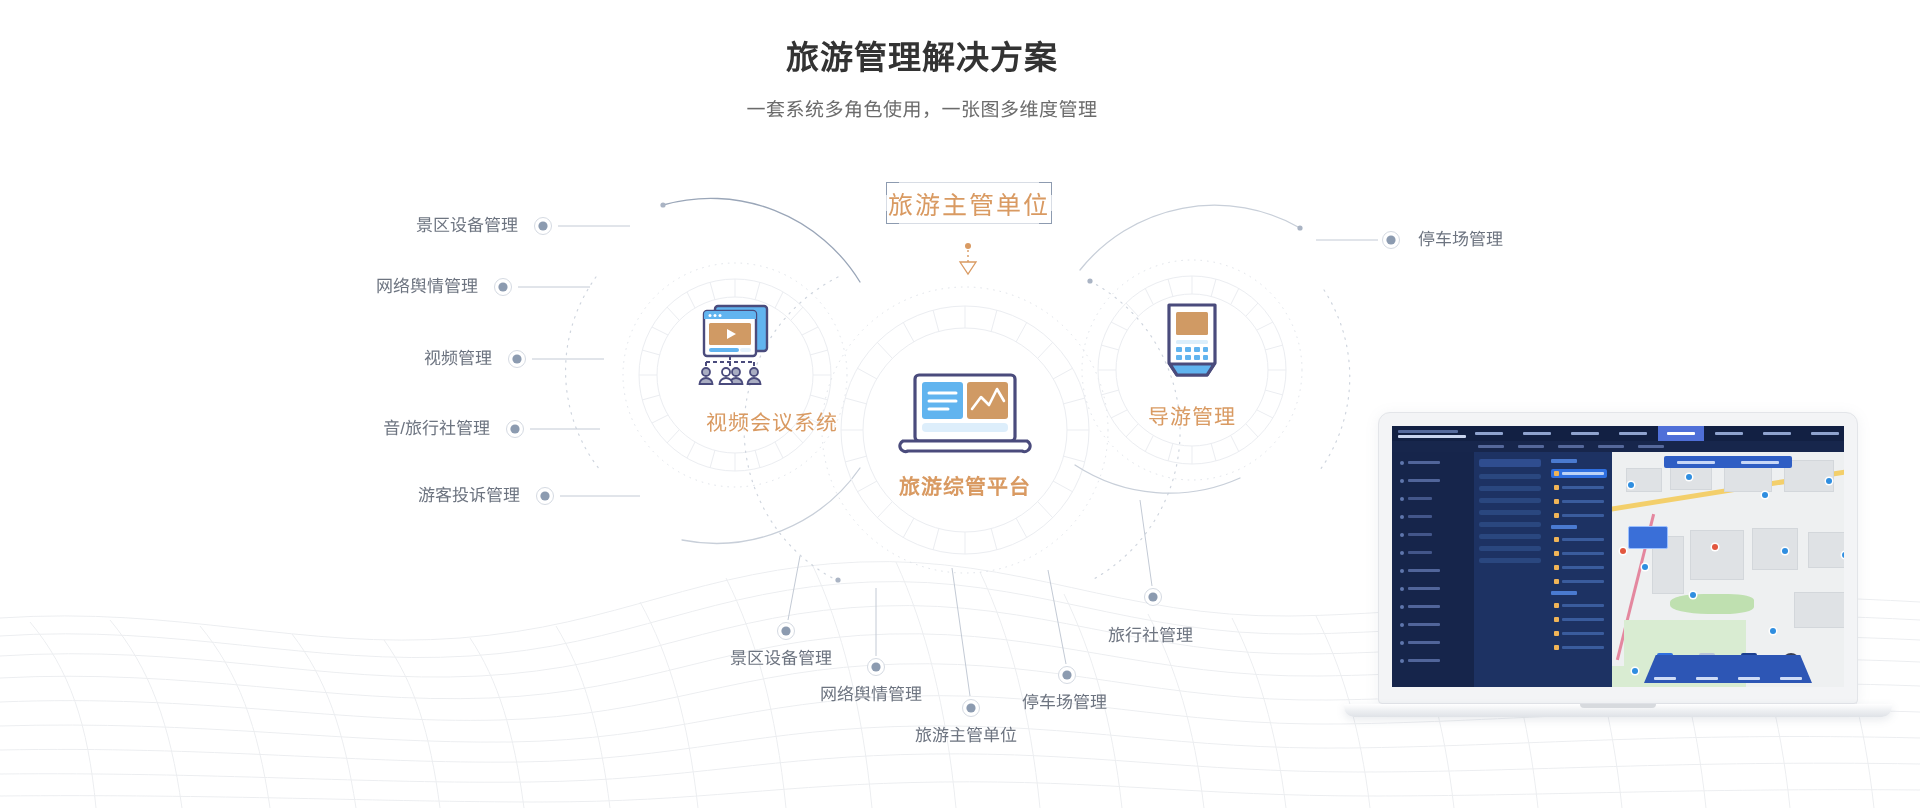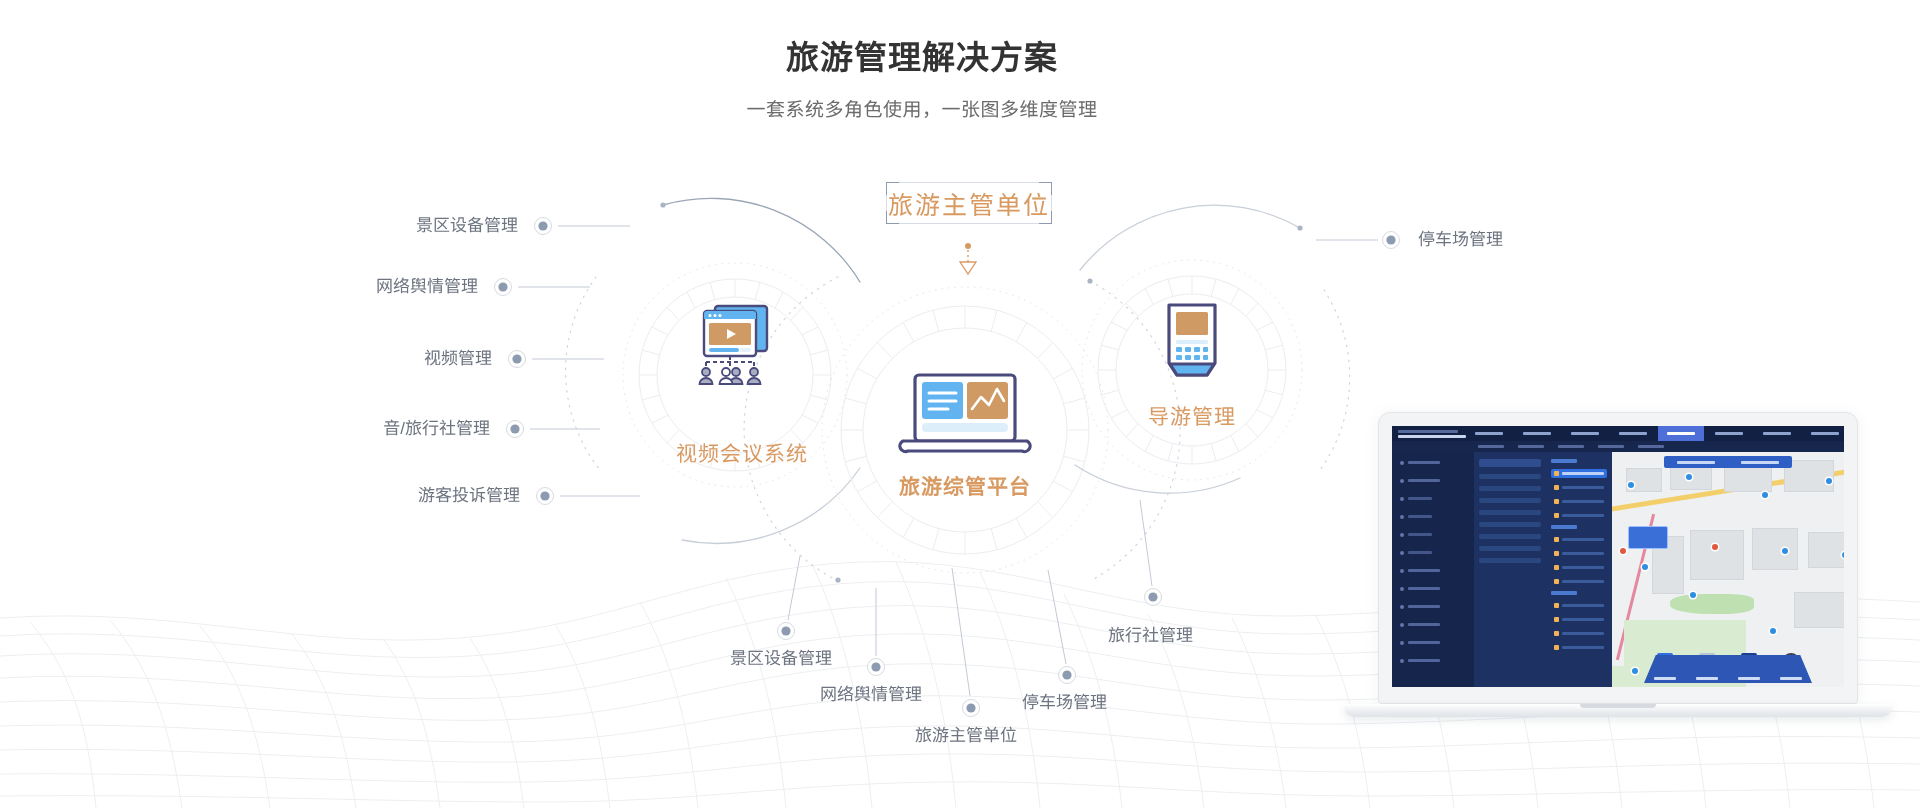--- a/index.html
+++ b/index.html
@@ -564,21 +564,21 @@
       <circle cx="52" cy="72" r="4"></circle>
         <path d="M45.5 84 a6.5 6 0 0 1 13 0 z"></path>
       <circle cx="70" cy="72" r="4"></circle>
         <path d="M63.5 84 a6.5 6 0 0 1 13 0 z"></path>
     </g>
     <g fill="#ffffff" stroke="#4a4b7c" stroke-width="1.8">
       <circle cx="42" cy="72" r="4"></circle>
         <path d="M35.5 84 a6.5 6 0 0 1 13 0 z"></path>
     </g>
   </svg>
-  <div class="node-label" style="left:642px; top:406px; width:200px;margin-top:31px;">视频会议系统</div>
+  <div class="node-label" style="left:672px; top:406px; width:200px;">视频会议系统</div>
 
   <svg class="cluster-icon" style="left:897px; top:373px;" width="136" height="86" viewBox="0 0 136 86" aria-hidden="true">
     <rect x="18" y="2" width="100" height="66" rx="4" fill="#ffffff" stroke="#4a4b7c" stroke-width="3.2"></rect>
     <rect x="25" y="9" width="41" height="37" rx="3" fill="#61b4ef"></rect>
     <g stroke="#ffffff" stroke-width="3" stroke-linecap="round">
       <line x1="32" y1="20" x2="59" y2="20"></line>
         <line x1="32" y1="28" x2="59" y2="28"></line>
         <line x1="32" y1="36" x2="51" y2="36"></line>
     </g>
     <rect x="70" y="9" width="41" height="37" rx="3" fill="#d09a64"></rect>

